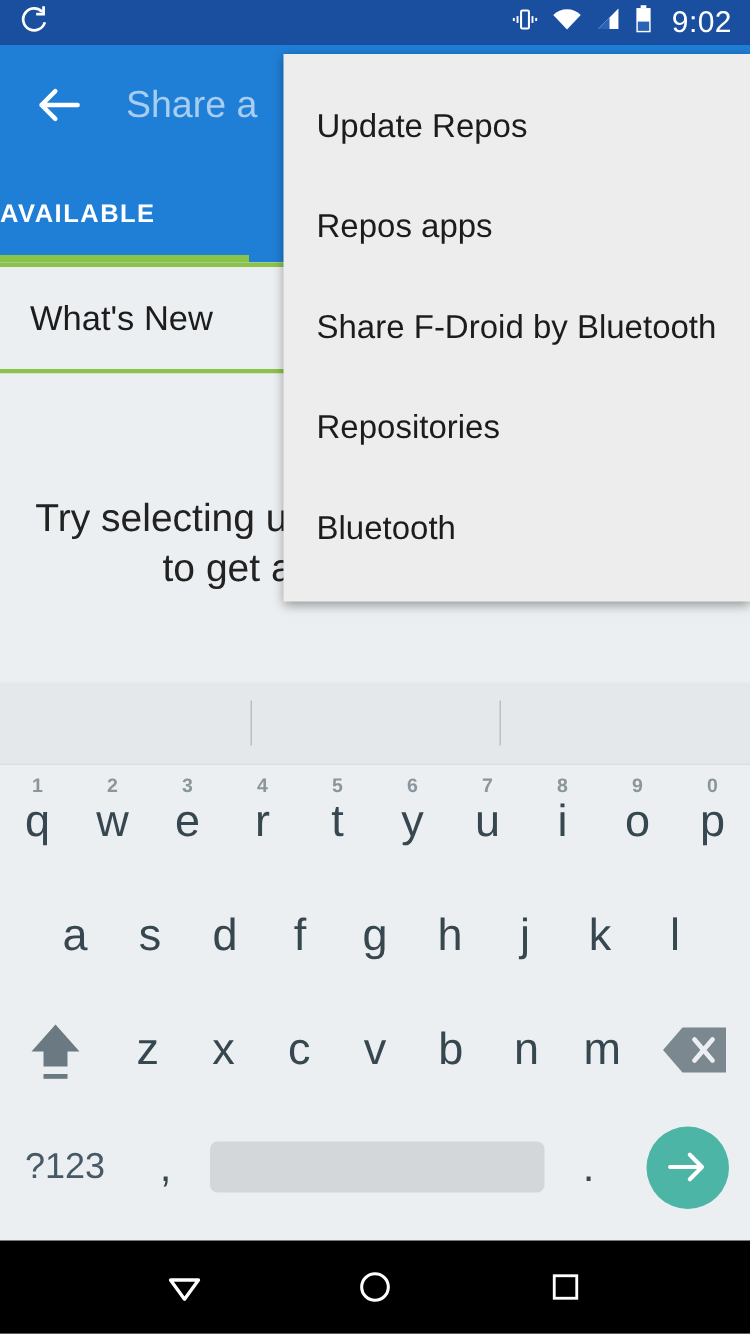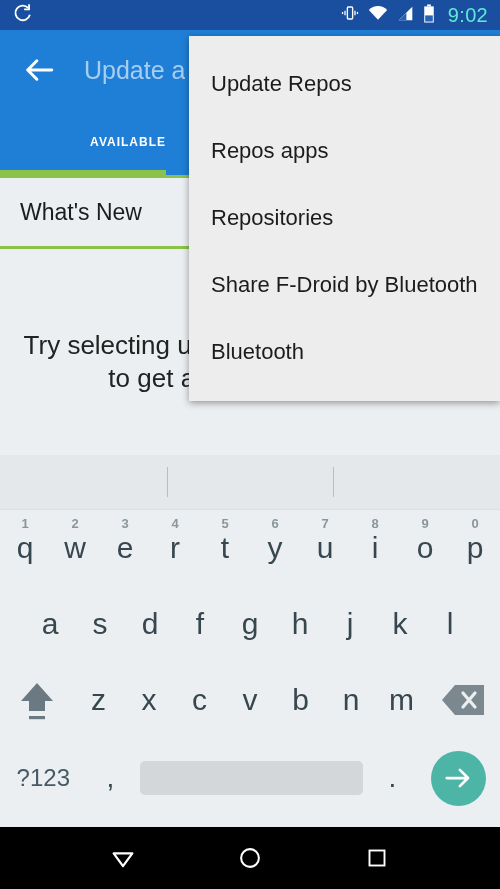--- a/index.html
+++ b/index.html
@@ -16,21 +16,21 @@
     overflow: hidden;
   }
 
   
   .statusbar {
     position: absolute; top: 0; left: 0;
     width: 500px; height: 30px;
     background: #1a4fa0;
     display: flex; align-items: center;
     padding: 0 12px;
-    color: #5eead4;
+    color: #ffffff;
   }
   .sb-left { display: flex; align-items: center; }
   .sb-spacer { flex: 1; }
   .sb-right { display: flex; align-items: center; gap: 9px; }
   .sb-time {
     font-size: 20px; font-weight: normal;
     letter-spacing: .3px; line-height: 1;
     margin-left: 4px;
   }
   .sb-icon { display: block; }
@@ -54,22 +54,22 @@
     white-space: nowrap;
     overflow: hidden;
   }
   .tabs {
     display: flex;
     height: 65px;
     align-items: center;
   }
   .tab {
     width: 166px;
-    text-align: right;
-    font-size: 12px;
+    text-align: left;
+    font-size: 17px;
     font-weight: bold;
     letter-spacing: 1px;
     color: #ffffff;
     position: relative;
     height: 65px;
     line-height: 65px;
   }
   .tab.active::after {
     content: "";
     position: absolute;
@@ -251,41 +251,41 @@
     </div>
   </div>
 
   <div class="toolbar">
     <div class="tb-top">
       <span class="back-arrow">
         <svg width="34" height="34" viewBox="0 0 24 24">
           <path d="M21 12 H4 M10.5 5.5 L4 12 L10.5 18.5" fill="none" stroke="#fff" stroke-width="2.1" stroke-linecap="round" stroke-linejoin="round"></path>
         </svg>
       </span>
-      <span class="search-field">Update a</span>
+      <span class="search-field">Share a</span>
     </div>
     <div class="tabs">
       <div class="tab active">AVAILABLE</div>
     </div>
   </div>
 
   <div class="section-head">
     <span>What's New</span>
   </div>
 
   <div class="content">
     <div class="empty-title">No app</div>
     <div class="empty-body">Try selecting  updating your repositories to get a fresh list of apps</div>
   </div>
 
   <div class="menu">
     <div class="menu-item">Update Repos</div>
     <div class="menu-item">Repos apps</div>
+    <div class="menu-item">Share F-Droid by Bluetooth</div>
     <div class="menu-item">Repositories</div>
-    <div class="menu-item">Share F-Droid by Bluetooth</div>
     <div class="menu-item">Bluetooth</div>
   </div>
 
   <div class="keyboard">
 
     <div class="suggest">
       <div class="suggest-cell"></div>
       <div class="suggest-cell"></div>
       <div class="suggest-cell"></div>
     </div>

